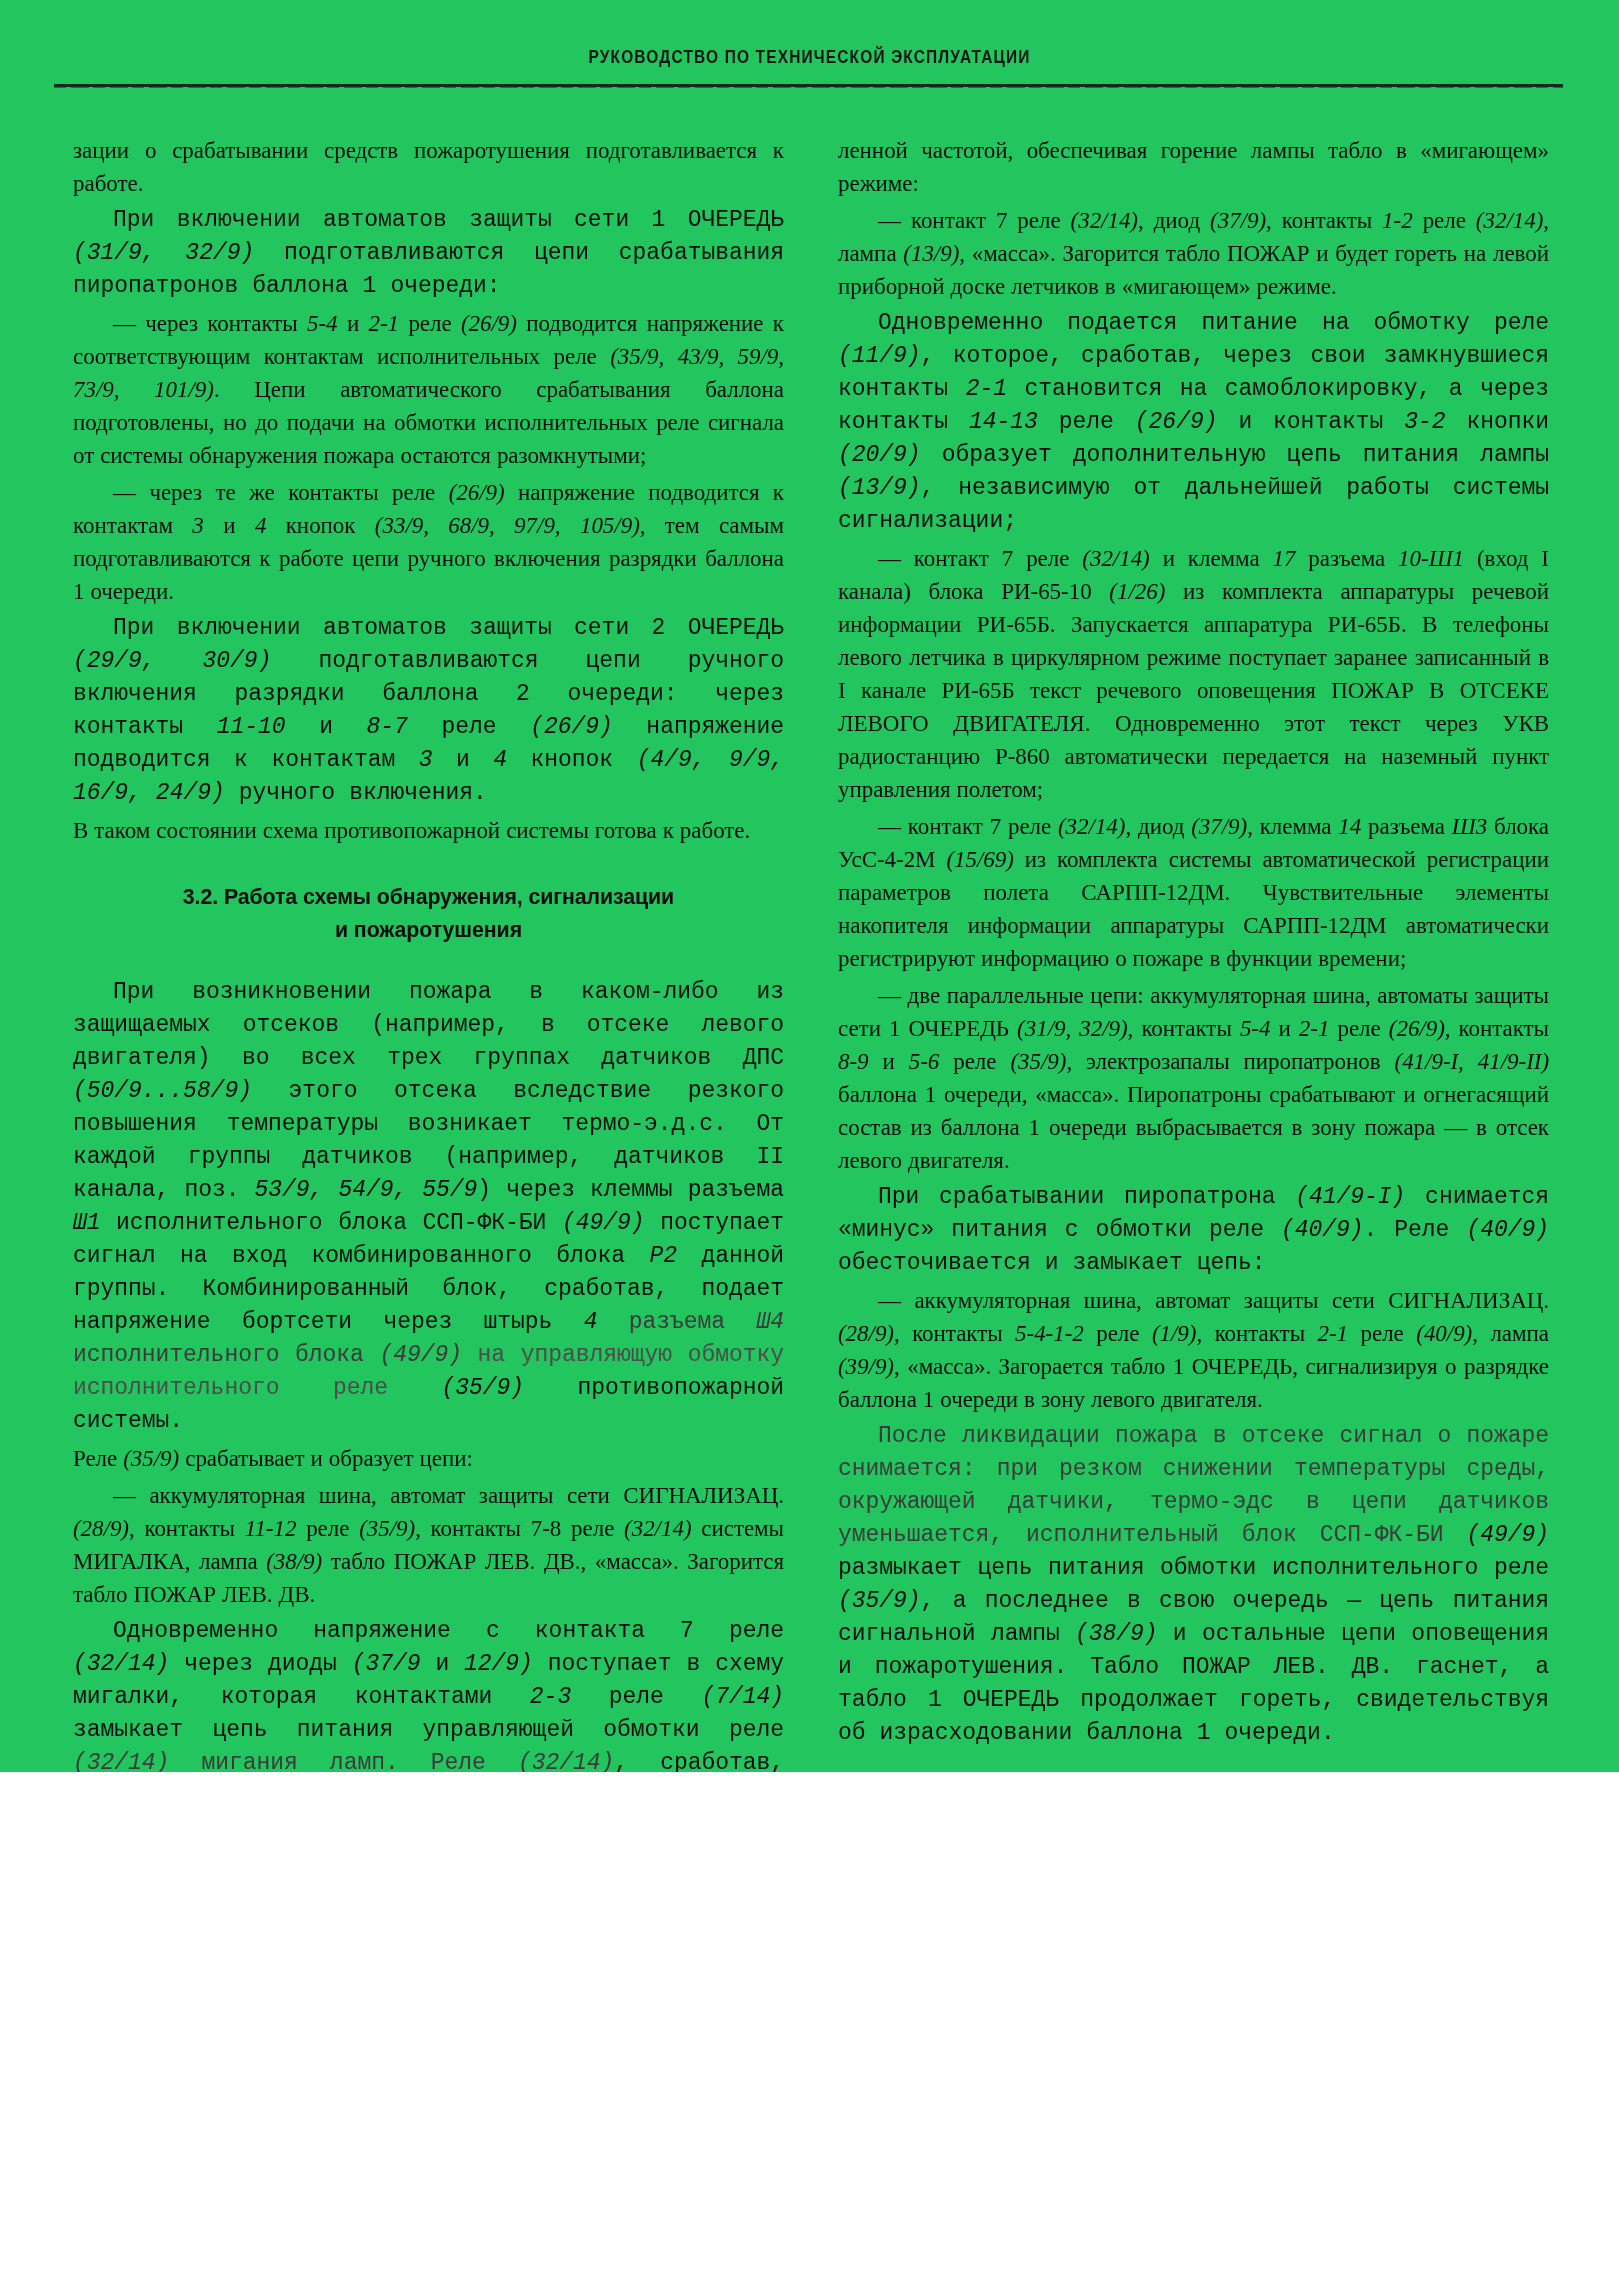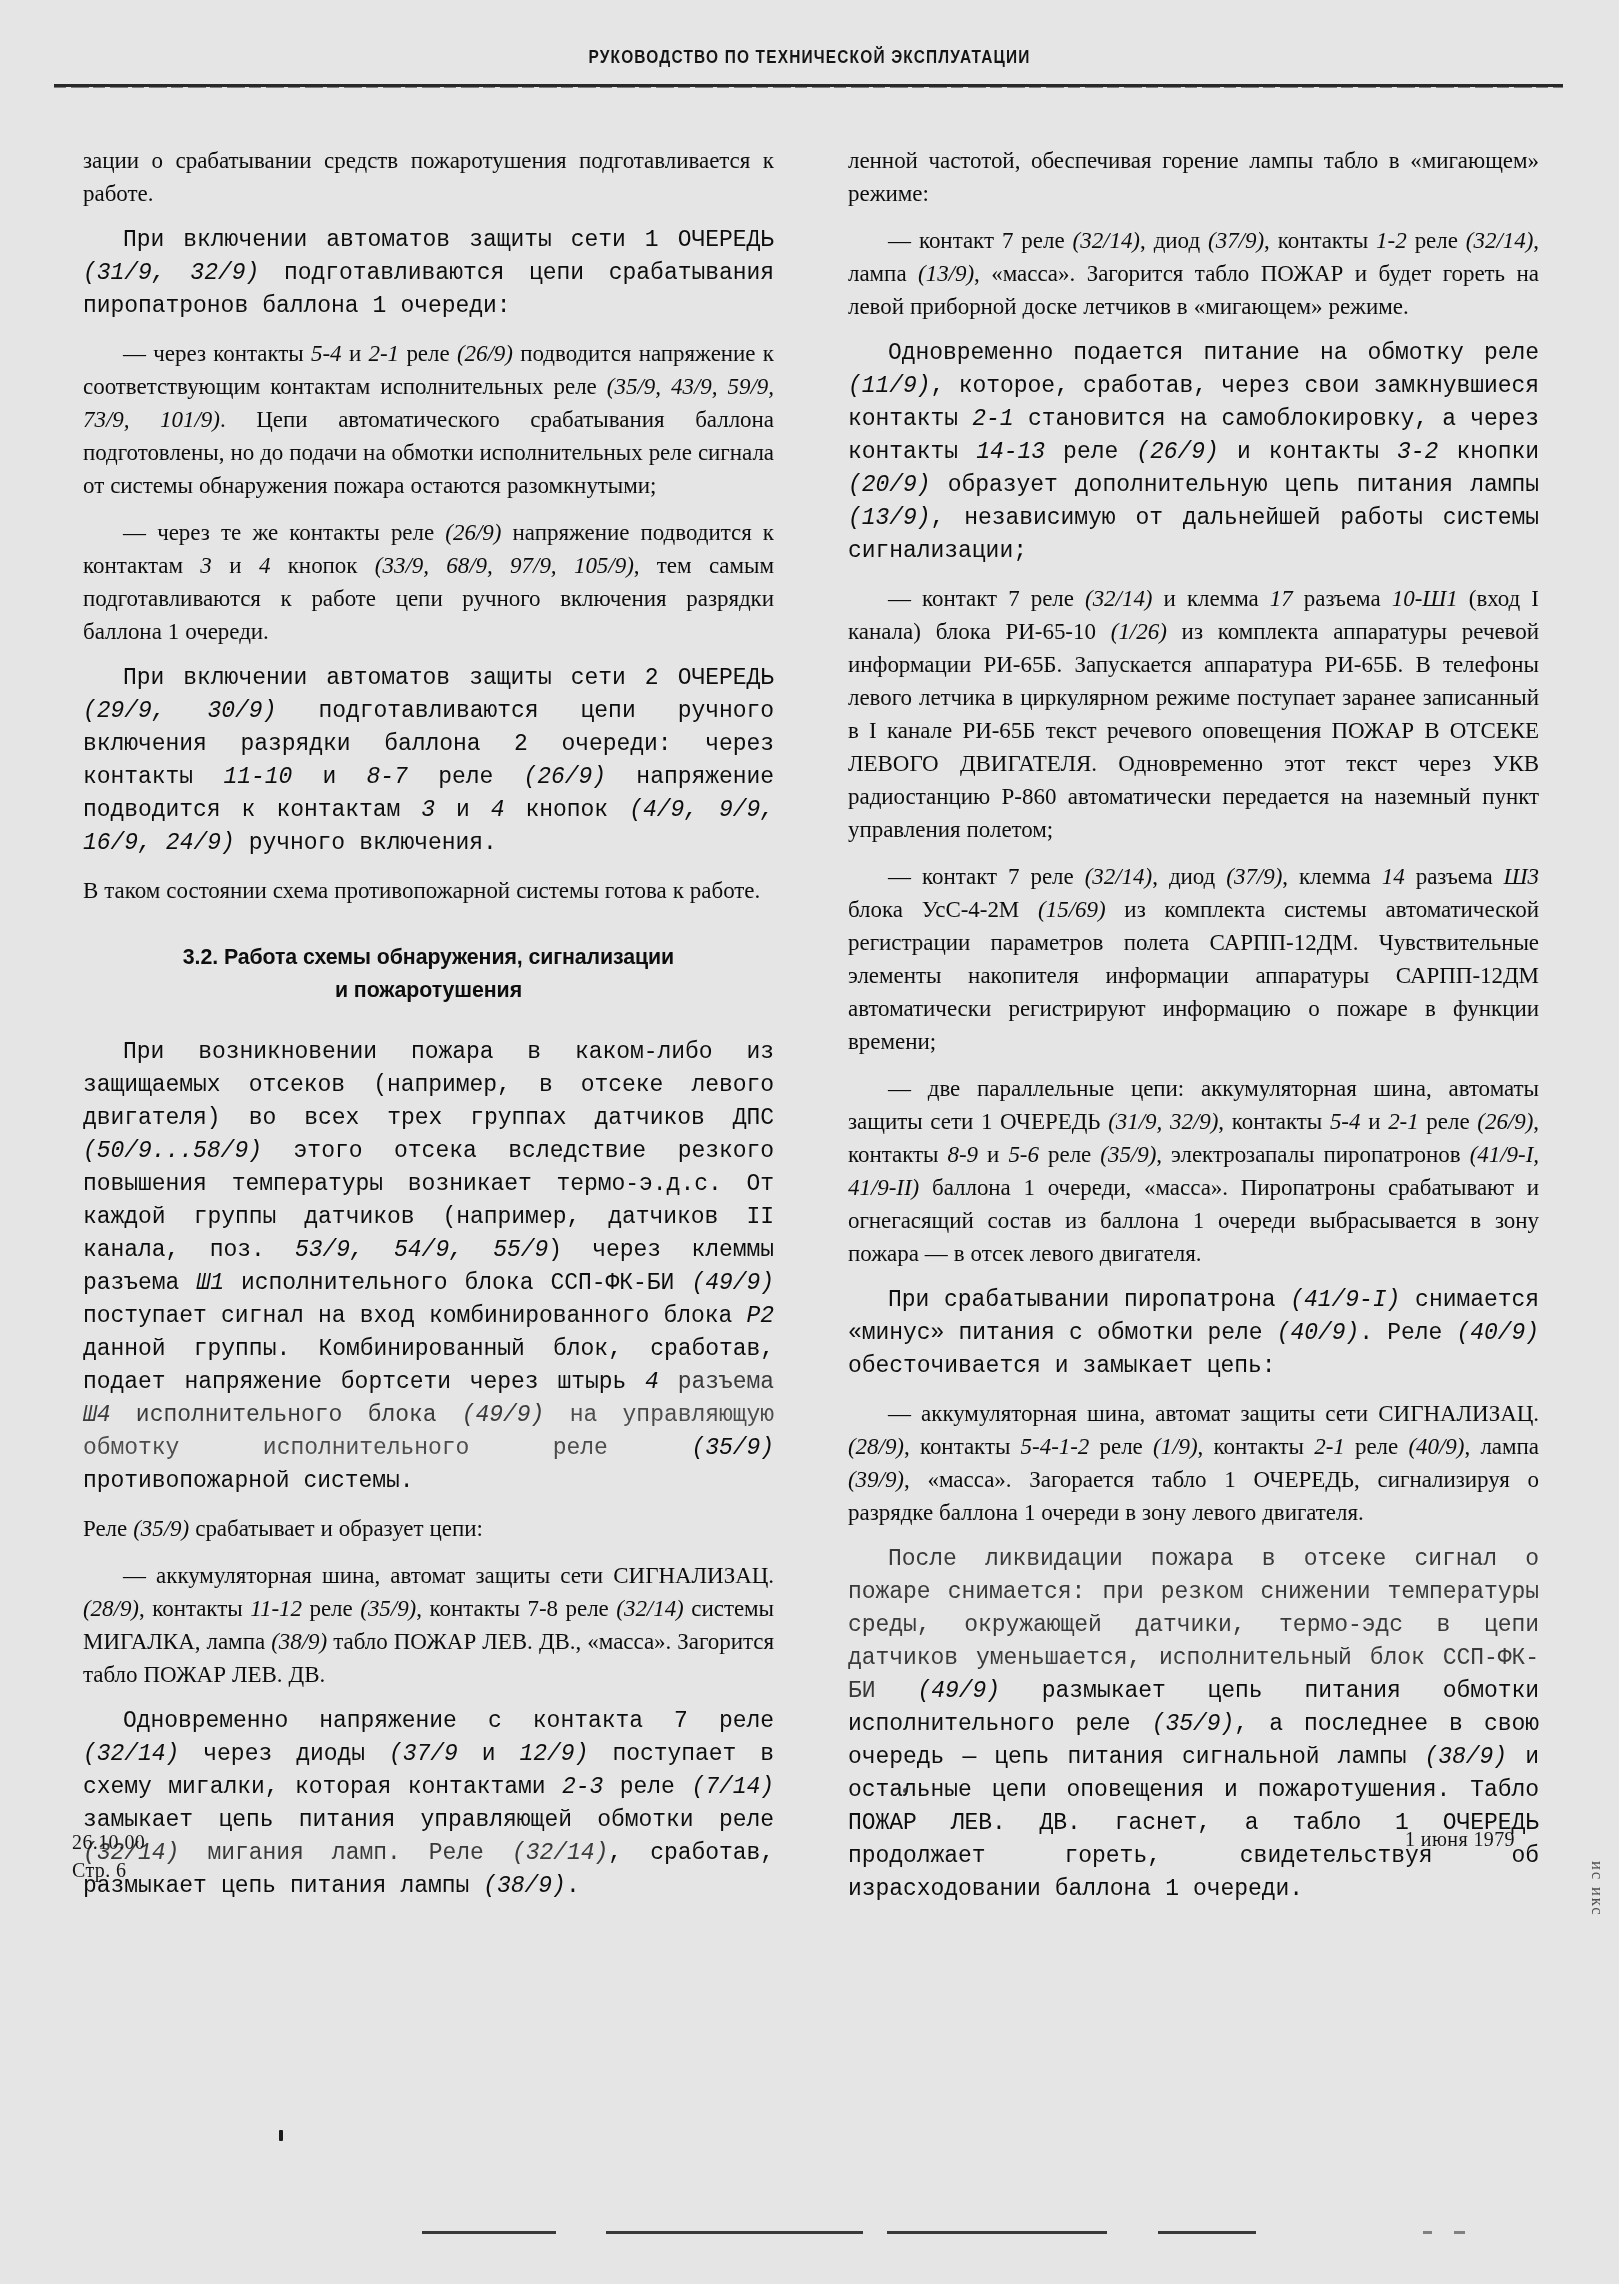--- a/index.html
+++ b/index.html
@@ -4,22 +4,22 @@
 <title>Руководство по технической эксплуатации — Стр. 6</title>
 <style>
   html, body {
     margin: 0;
     padding: 0;
     background: #ffffff;
   }
   .page {
     position: relative;
     width: 1619px;
-    height: 2284px;
-    background: #e5e5e5;
+    height: 1772px;
+    background: #22c55e;
     overflow: hidden;
     font-family: "Liberation Serif", "DejaVu Serif", serif;
     color: #0d0d0d;
     box-sizing: border-box;
   }
 
   
   .running-head {
     position: absolute;
     left: 0;
@@ -60,21 +60,21 @@
     top: 130px;
     width: 1485px;
     display: flex;
     gap: 46px;
   }
   .col {
     width: 719px;
   }
 
   p {
-    margin: 14px;
+    margin: 4px;
     font-size: 23px;
     line-height: 33px;
     text-align: justify;
     text-justify: inter-word;
     letter-spacing: -0.04px;
     word-spacing: 0.3px;
     hyphens: manual;
   }
   p.ind { text-indent: 40px; font-family: Liberation Mono, monospace; }
   p.noind { text-indent: 0; }

